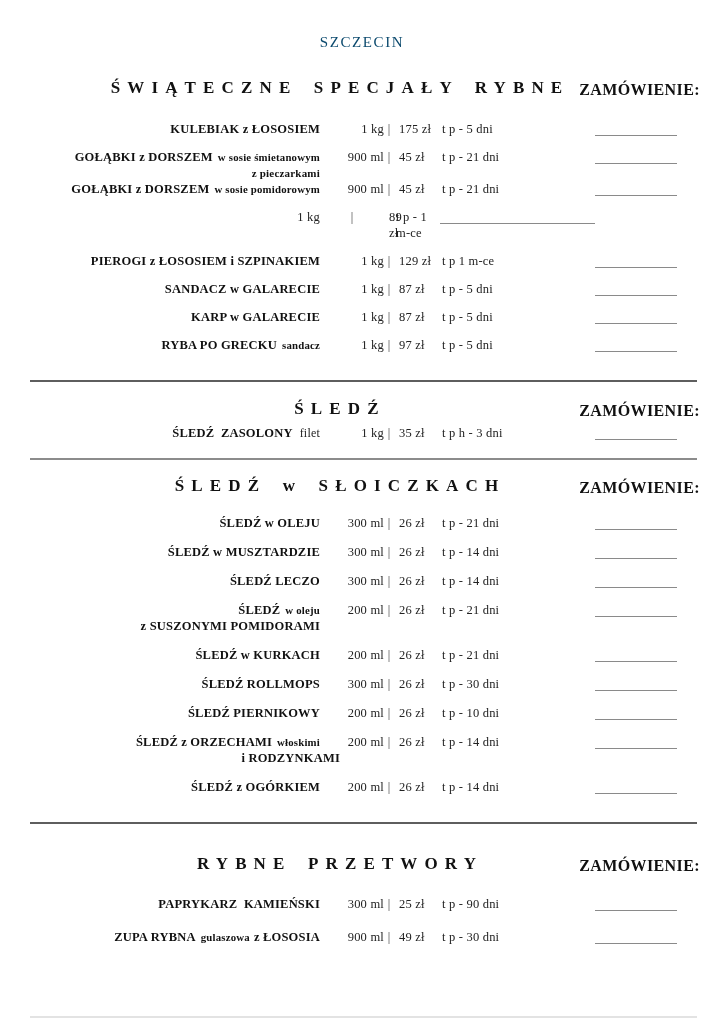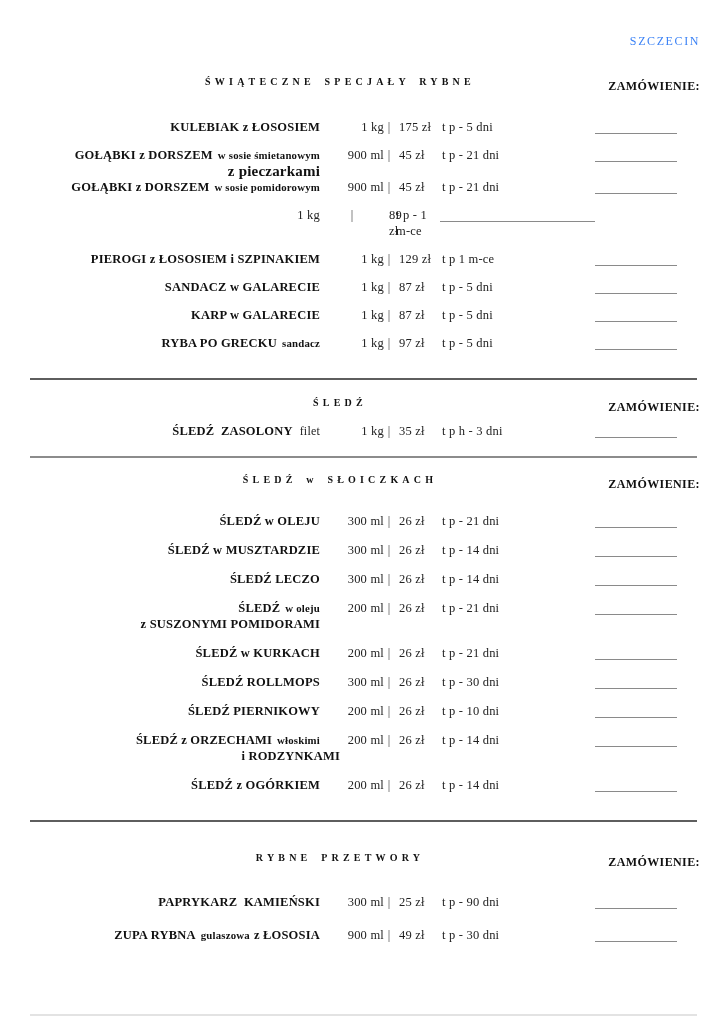--- a/index.html
+++ b/index.html
@@ -6,38 +6,38 @@
   body{
     width:724px;height:1024px;
     font-family:"Liberation Serif","DejaVu Serif",serif;
     color:#1d1d1d;
     -webkit-font-smoothing:antialiased;
   }
   .page{position:relative;width:724px;height:1024px;overflow:hidden;background:#fff;}
   .container{margin:0 24px;width:676px;position:relative;}
 
   .city{
-    padding-top:34px;text-align:right;
-    font-size:12px;letter-spacing:1.6px;color:#3b82f6;
+    padding-top:34px;text-align:center;
+    font-size:15px;letter-spacing:1.6px;color:#0c4a6e;
   }
 
   .section-header{position:relative;height:18px;}
   .sh-1{margin-top:27px;}
   .sh-2{margin-top:17px;}
   .sh-3{margin-top:16px;}
   .sh-4{margin-top:30px;}
   .section-title{
     width:632px;text-align:center;
-    font-weight:bold;font-size:10px;
+    font-weight:bold;font-size:17px;
     letter-spacing:0.42em;word-spacing:0.30em;
     color:#111;white-space:nowrap;
   }
   .order-label{
     position:absolute;right:0;top:3px;
-    font-weight:bold;font-size:12px;letter-spacing:0.4px;color:#111;
+    font-weight:bold;font-size:16px;letter-spacing:0.4px;color:#111;
   }
 
   .rows{margin-top:25px;}
   .rows-2{margin-top:8px;}
   .rows-3{margin-top:21px;}
   .rows-4{margin-top:24px;}
 
   .row{
     display:grid;
     grid-template-columns:296px 64px 10px 46px 155px 82px;
@@ -50,21 +50,21 @@
   .rows-3 .row{margin-bottom:13px;}
   .rows-4 .row{margin-bottom:17px;}
   .row.tight{margin-bottom:0;}
 
   .name{text-align:right;font-weight:bold;letter-spacing:0.2px;color:#111;}
   .nm{white-space:pre;}
   .sub{font-size:10.8px;margin-left:5px;}
   .nm-end{margin-left:4px;}
   .note{font-weight:normal;font-size:12px;margin-left:7px;letter-spacing:0.2px;color:#222;}
   .l2{font-weight:bold;font-size:12.5px;text-align:right;}
-  .l2-small{font-size:15px;}
+  .l2-small{font-size:11px;}
   .l2-shift{margin-right:-20px;}
 
   .qty{text-align:right;color:#222;letter-spacing:0.2px;}
   .bar{text-align:center;color:#444;}
   .price{text-align:left;padding-left:5px;color:#222;letter-spacing:0.2px;}
   .term{text-align:left;padding-left:2px;color:#222;letter-spacing:0.2px;}
 
   .orderline{
     height:14px;align-self:start;
     border-bottom:1.5px solid #8a8a8a;

